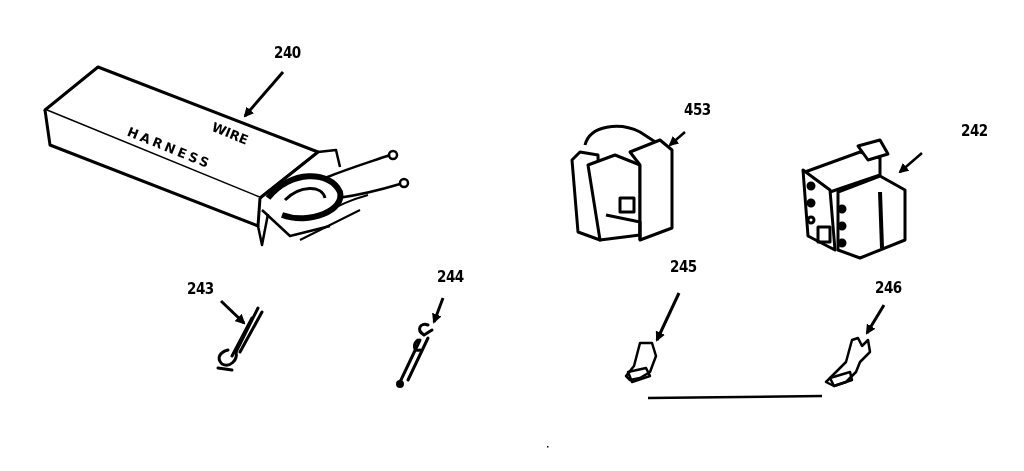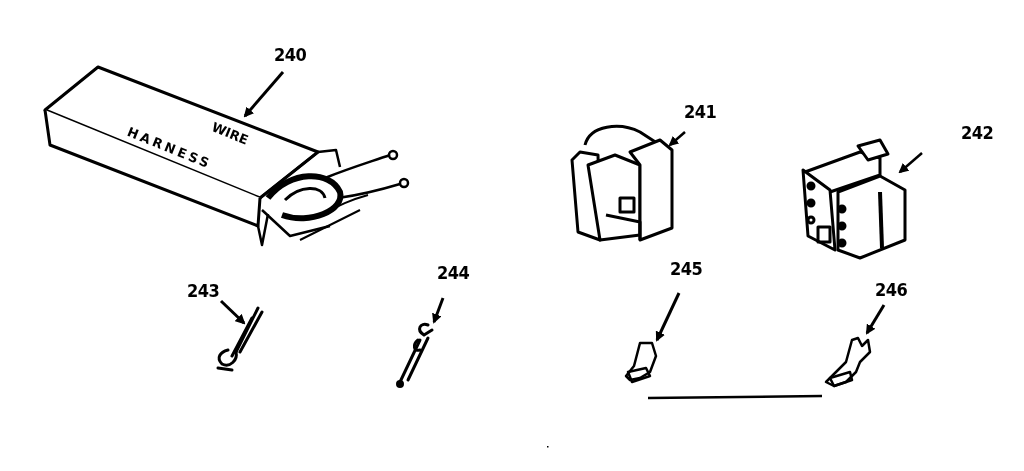--- a/index.html
+++ b/index.html
@@ -1,20 +1,20 @@
 <!DOCTYPE html>
 <html><head>
 <meta charset="utf-8">
 <style>
   html, body { margin: 0; padding: 0; background: #ffffff; }
   body { width: 1024px; height: 471px; position: relative; overflow: hidden;
          font-family: "DejaVu Sans", sans-serif; }
   #diagram { position: absolute; left: 0; top: 0; width: 1024px; height: 471px; }
   .callout { position: absolute; font-family: "DejaVu Sans Condensed", "DejaVu Sans", sans-serif;
-             font-weight: bold; font-size: 18px; color: #000; letter-spacing: -0.5px;
+             font-weight: bold; font-size: 15px; color: #000; letter-spacing: -0.5px;
              line-height: 1; }
   .box-text { font-family: "DejaVu Sans", sans-serif; font-weight: bold; font-size: 13px; fill: #000; }
 </style>
 </head>
 <body>
 
 <div id="diagram">
   <svg width="1024" height="471" viewBox="0 0 1024 471" xmlns="http://www.w3.org/2000/svg">
     <defs>
       <marker id="arrowhead" markerWidth="10" markerHeight="10" refX="8" refY="5" orient="auto" markerUnits="userSpaceOnUse">
@@ -105,19 +105,19 @@
     </g>
     <line x1="884" y1="305" x2="867" y2="333" stroke="#000" stroke-width="3" marker-end="url(#arrowhead)"></line>
 
     <line x1="648" y1="398" x2="822" y2="396" stroke="#000" stroke-width="2.5"></line>
 
     <rect x="547" y="446" width="1.5" height="1.5" fill="#000"></rect>
   </svg>
 
   
   <div class="callout" style="left:274px; top:46px;">240</div>
-  <div class="callout" style="left:684px; top:103px;">241</div>
+  <div class="callout" style="left:684px; top:103px;">453</div>
   <div class="callout" style="left:961px; top:124px;">242</div>
   <div class="callout" style="left:187px; top:282px;">243</div>
-  <div class="callout" style="left:437px; top:264px;">244</div>
+  <div class="callout" style="left:437px; top:270px;">244</div>
   <div class="callout" style="left:670px; top:260px;">245</div>
   <div class="callout" style="left:875px; top:281px;">246</div>
 </div>
 
 </body></html>

